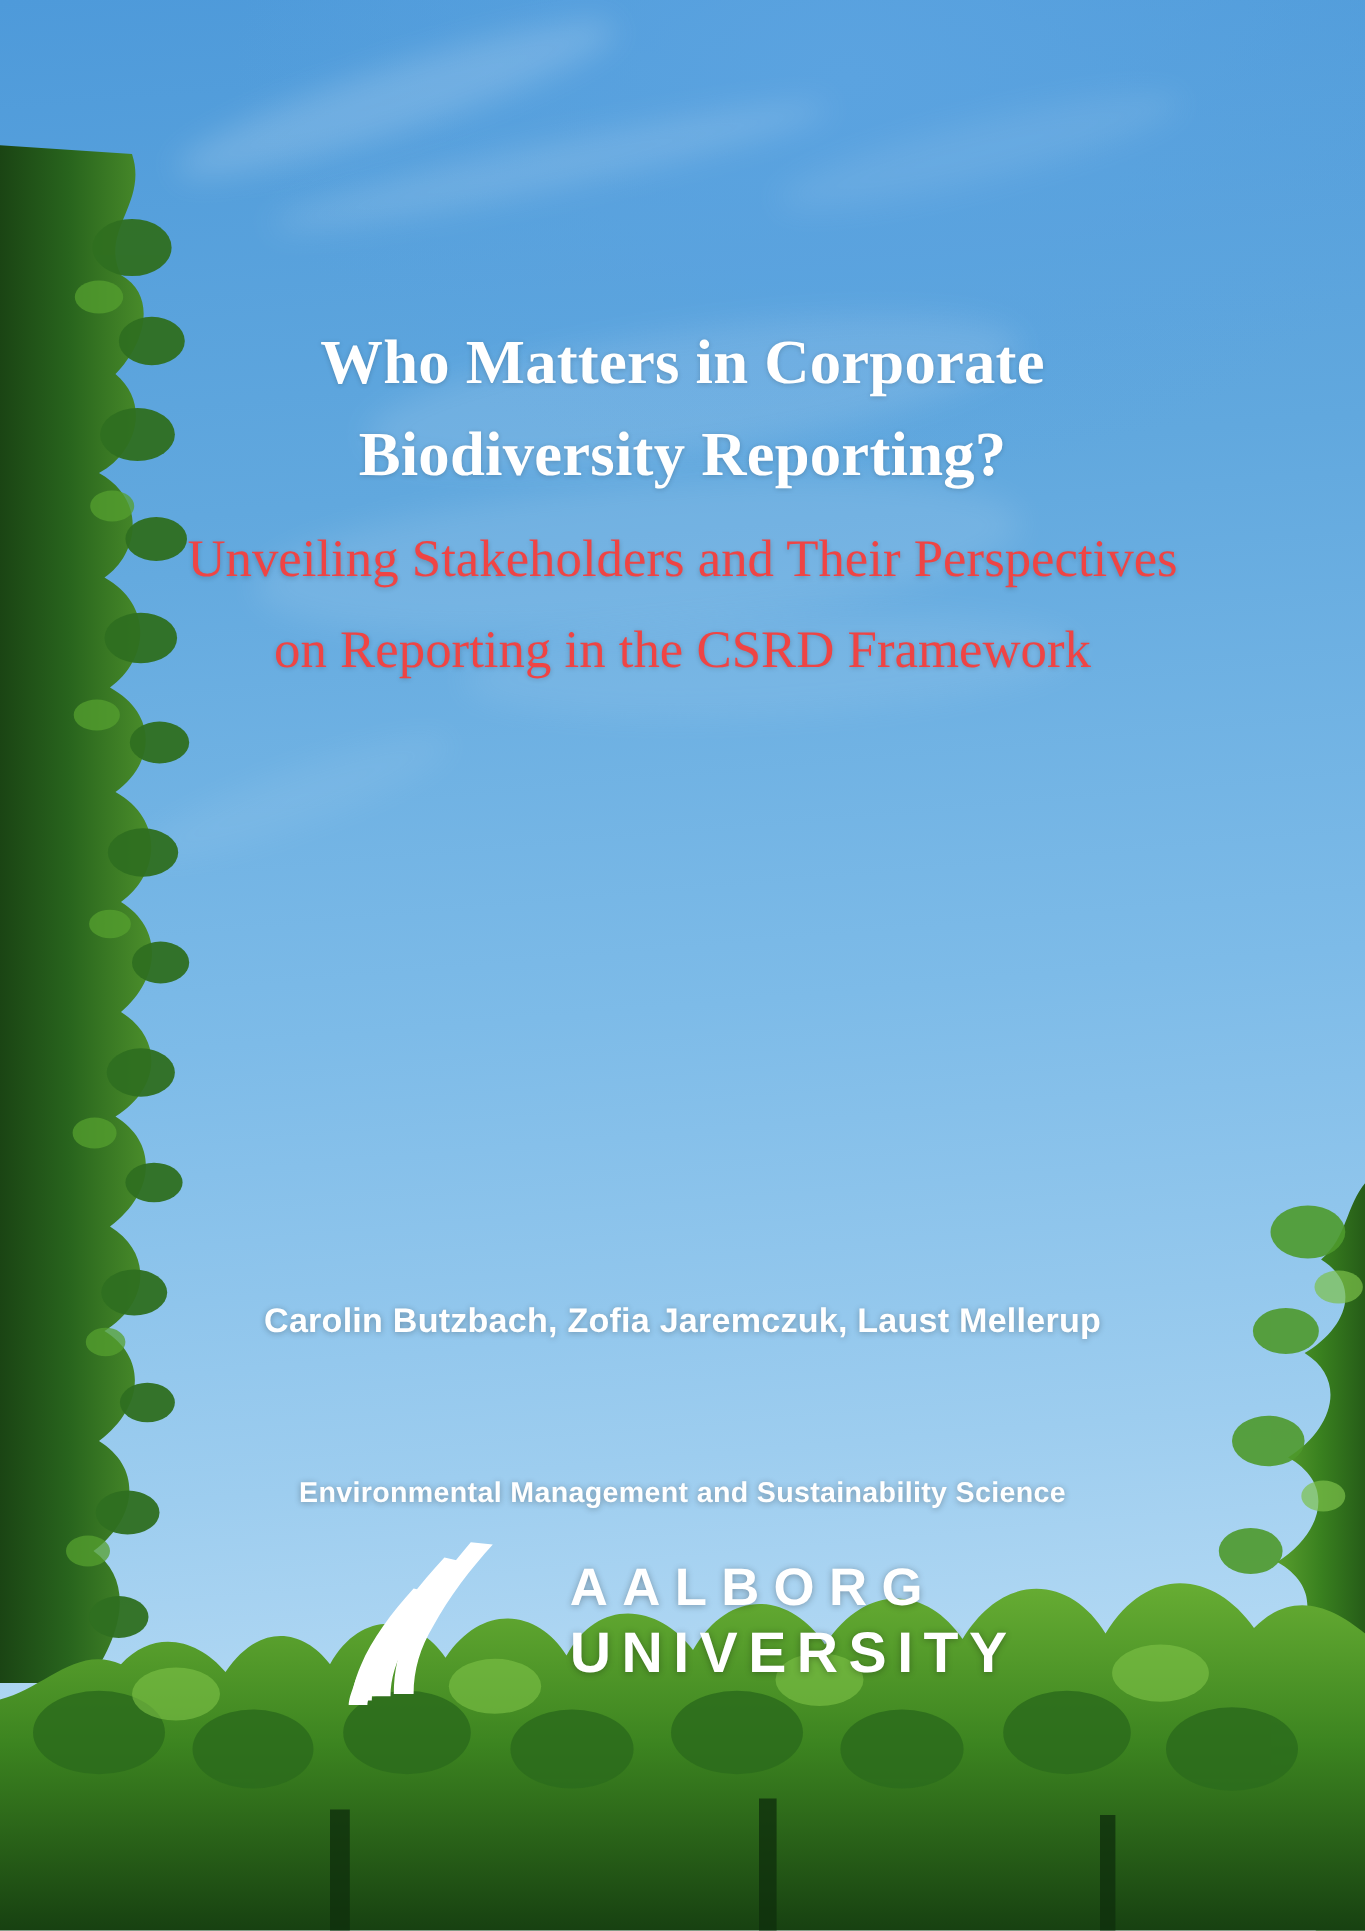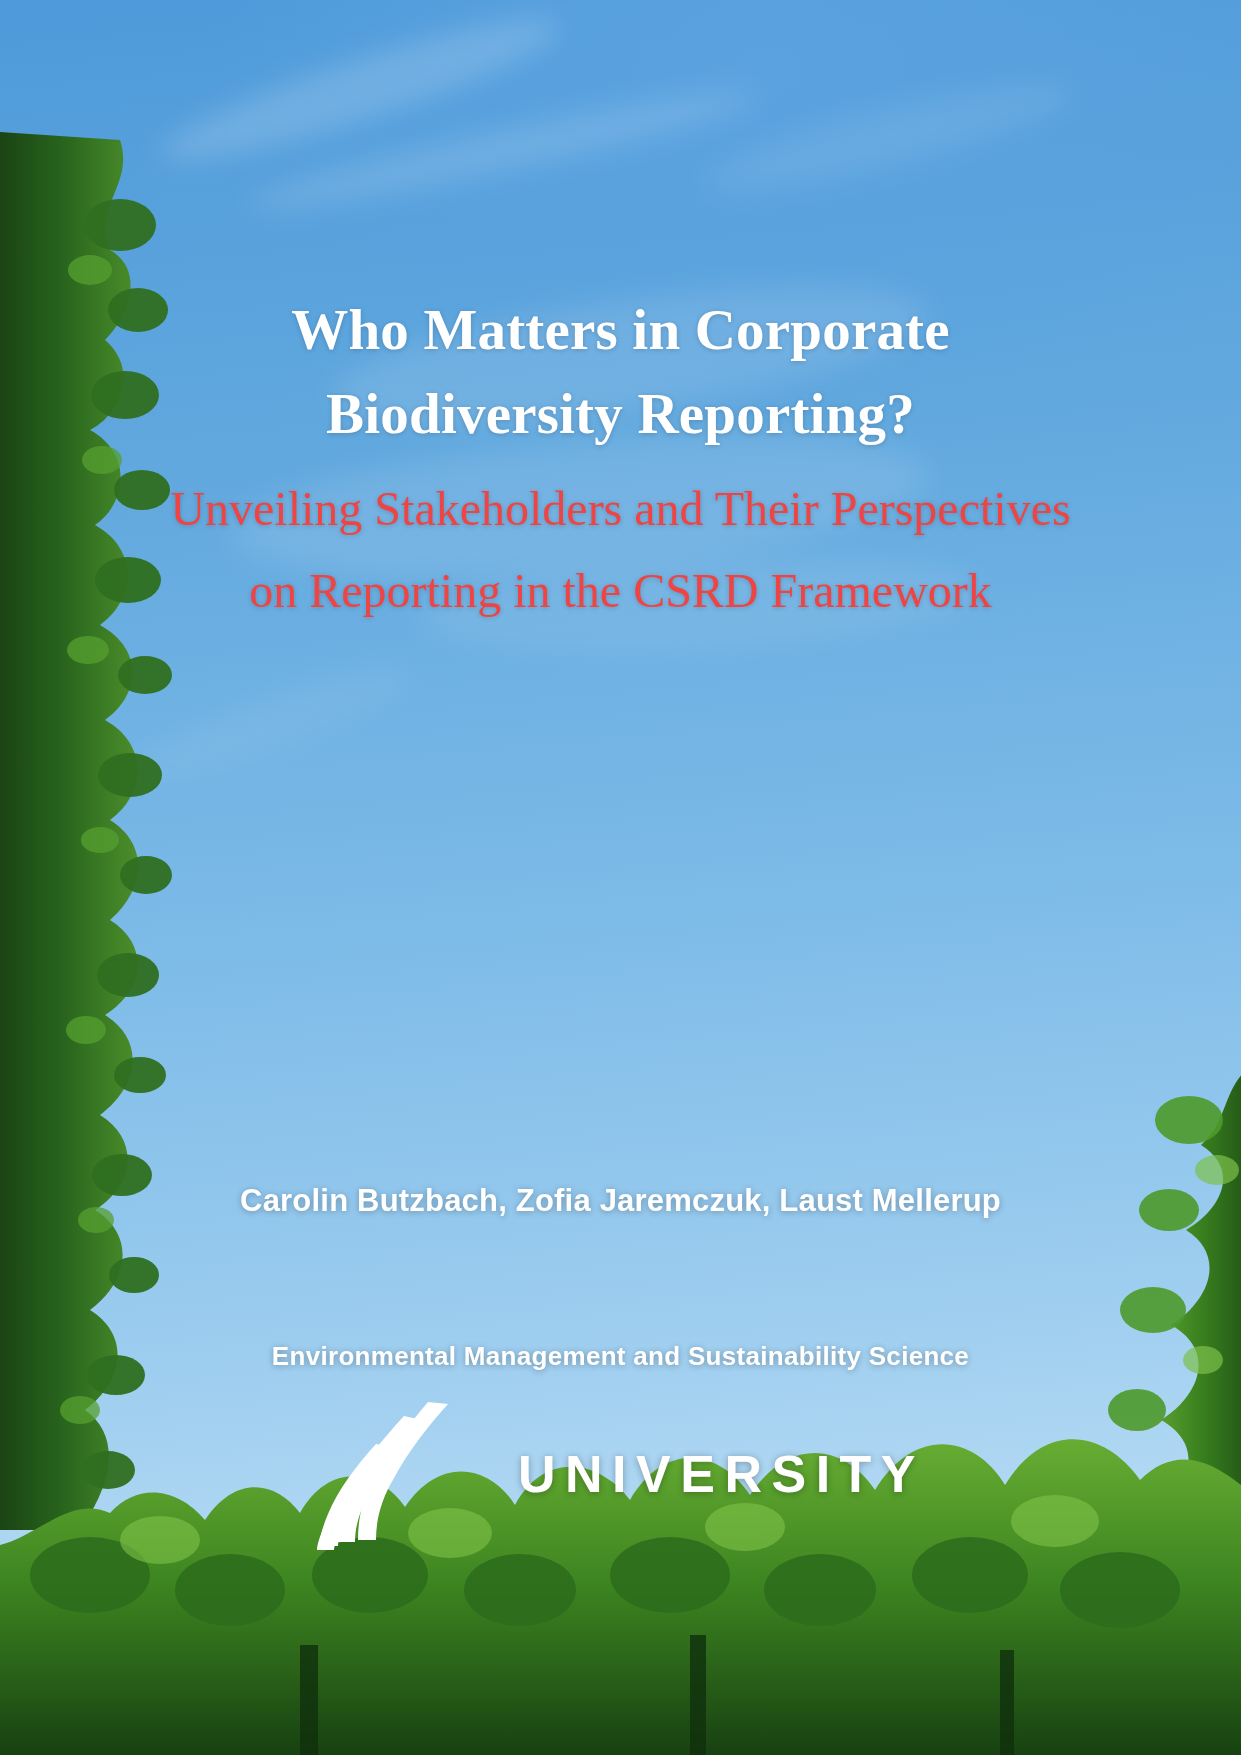--- a/index.html
+++ b/index.html
@@ -281,17 +281,18 @@
   <div class="logo">
     <svg class="logo-mark" viewBox="0 0 168 150">
       <g fill="#ffffff">
         <path d="M112 2 C92 26 70 52 56 80 C46 100 42 120 42 140 L60 140 C60 118 66 98 78 78 C92 52 112 26 132 4 Z"></path>
         <path d="M88 16 C66 40 44 66 32 94 C24 112 21 128 21 142 L39 142 C39 126 44 110 54 92 C66 68 86 42 106 20 Z"></path>
         <path d="M60 44 C40 66 22 90 12 114 C6 128 4 138 4 146 L22 146 C22 136 26 124 34 110 C44 90 60 68 78 48 Z"></path>
         <path d="M34 84 C20 100 10 118 5 134 C2 142 1 147 1 150 L18 150 C18 146 21 138 27 128 C34 114 44 100 54 88 Z"></path>
       </g>
     </svg>
     <div class="logo-words">
+      <div class="logo-line1">AALBORG</div>
       <div class="logo-line2">UNIVERSITY</div>
     </div>
   </div>
 
 </div>
 
 </body></html>

